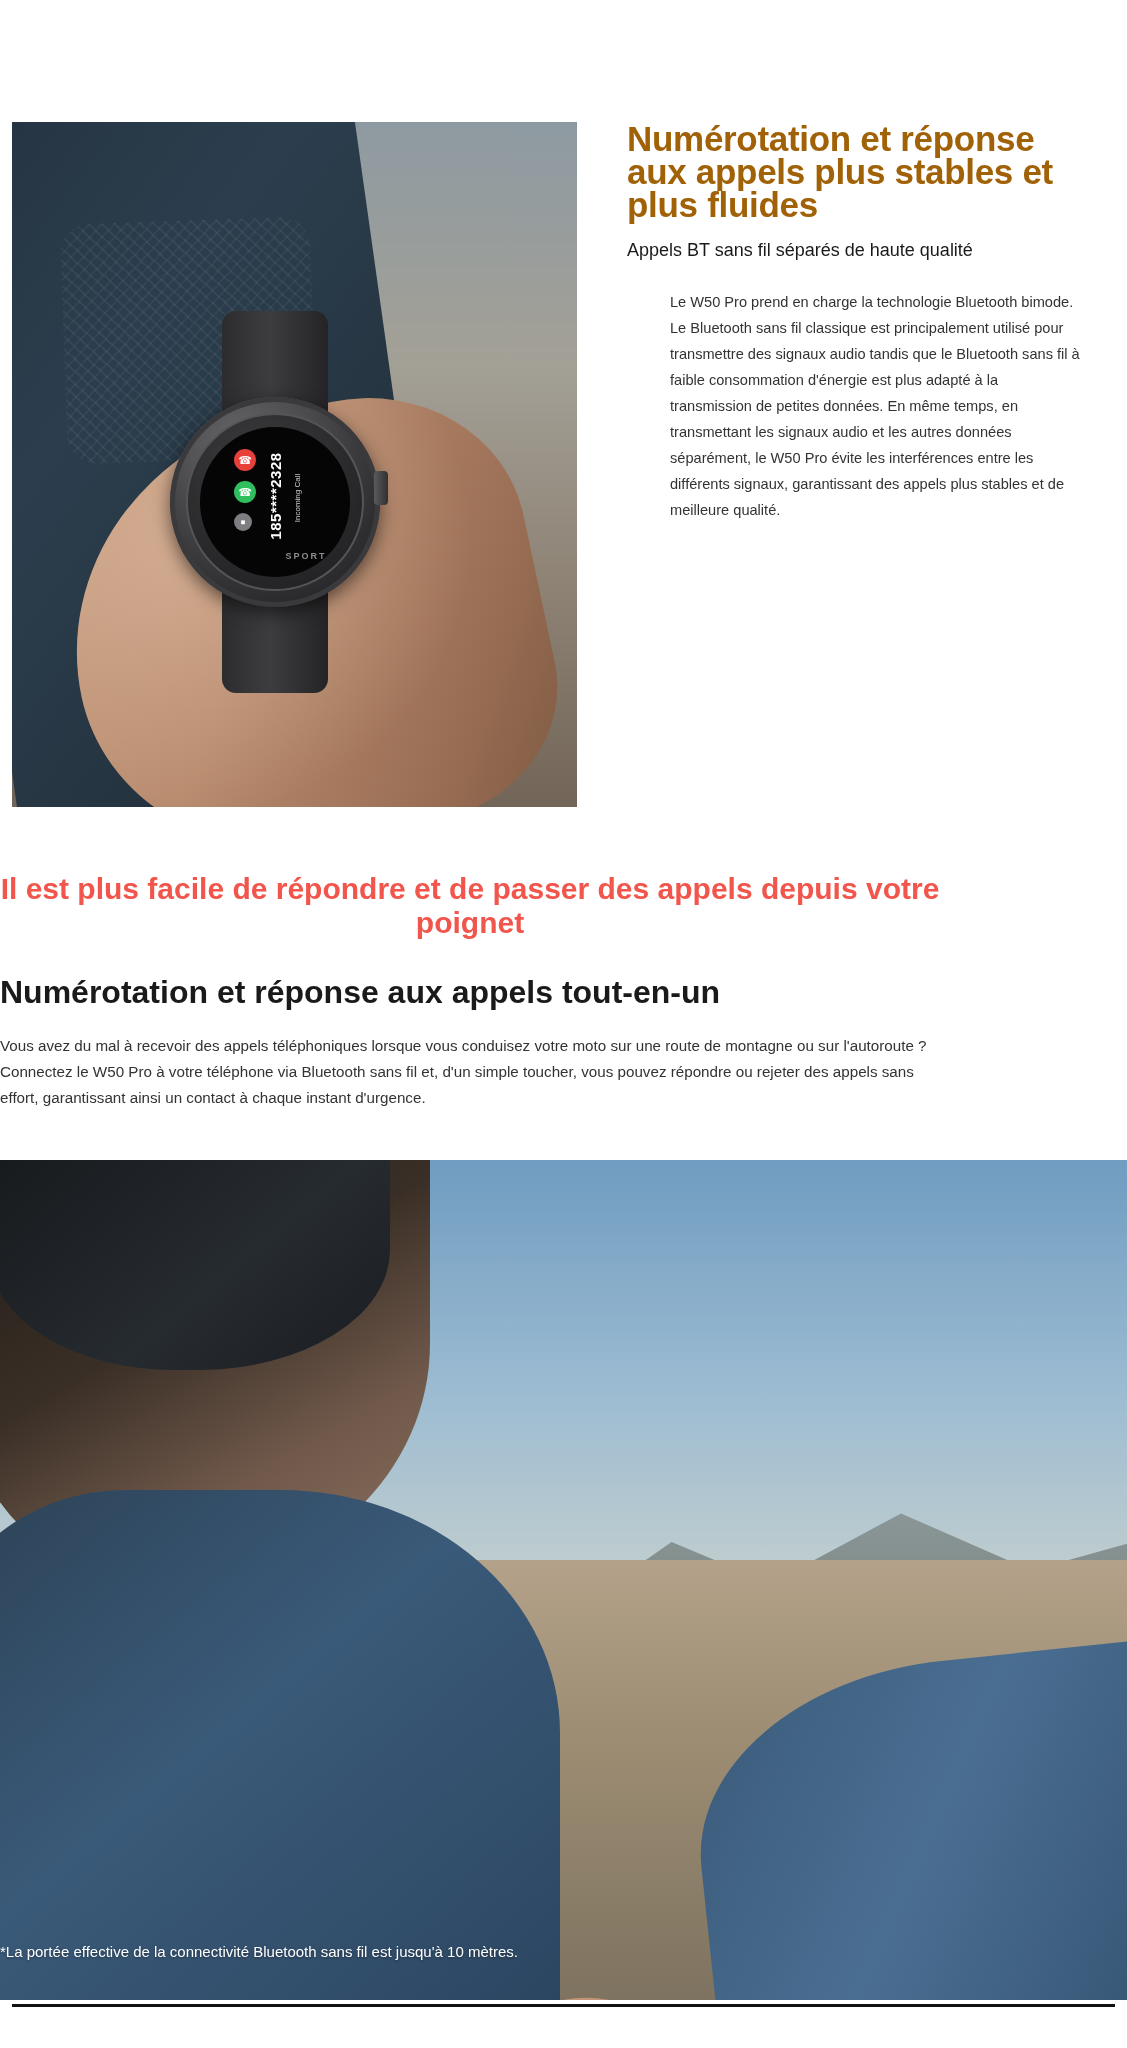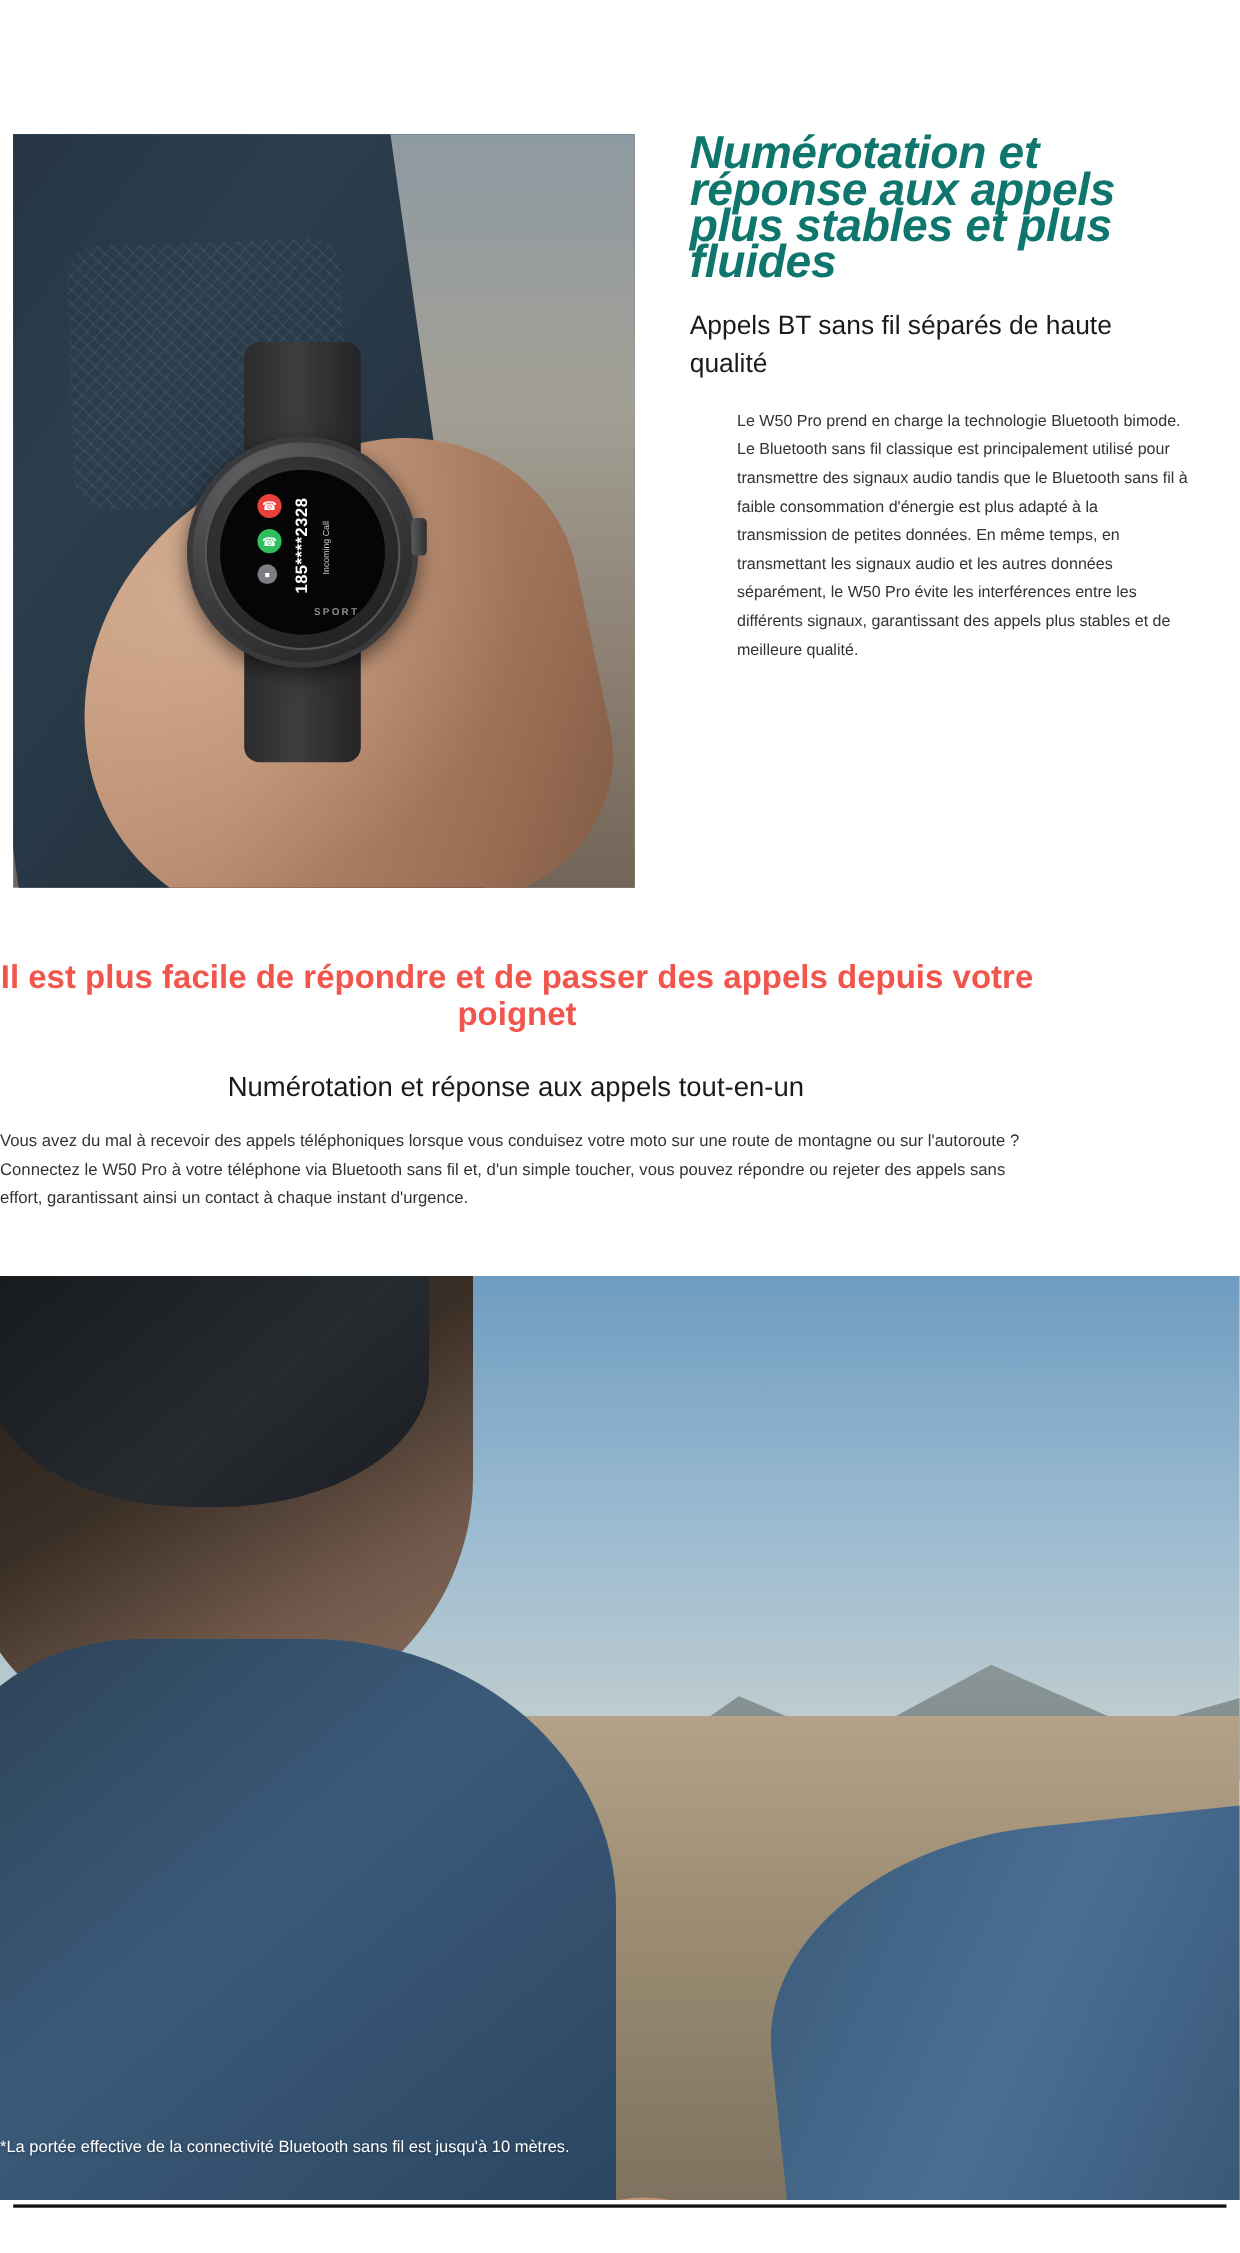--- a/index.html
+++ b/index.html
@@ -127,52 +127,51 @@
     background: linear-gradient(90deg, #5a5a5d, #303033);
   }
 
   
   .sec1-text {
     position: absolute;
     left: 627px; top: 0;
     width: 440px;
   }
   .h-red {
-    color: #0f766e;
+    color: #a16207;
     font-weight: bold;
-    font-size: 42px;
+    font-size: 35px;
     line-height: 33px;
     letter-spacing: -.3px;
-    font-style: italic;
   }
   .h-black {
     color: #1a1a1a;
-    font-size: 24px;
+    font-size: 18px;
     line-height: 34px;
-    margin-top: 26px;
+    margin-top: 12px;
     font-weight: 400;
   }
   .body-p {
     color: #333;
     font-size: 14.6px;
     line-height: 26px;
     margin-top: 22px;
     width: 410px;
     margin-left: 43px;
   }
 
   
   .sec2 { position: absolute; left: 0; top: 872px; width: 938px; }
   .sec2 .red-title {
     color: #f1554c; font-weight: bold; font-size: 30px; line-height: 34px;
     text-align: center; width: 940px; margin: 0 auto;
   }
   .sec2 .black-sub {
-    color: #1a1a1a; font-weight: normal; font-size: 25px;
-    text-align: center; margin-top: 34px;
+    color: #1a1a1a; font-weight: bold; font-size: 32px;
+    text-align: left; margin-top: 34px;
   }
   .sec2 .para {
     color: #333; font-size: 15.2px; line-height: 26px;
     text-align: left; width: 940px; margin: 22px auto 0;
   }
 
   
   .sec3 {
     position: absolute; left: 0; top: 1160px;
     width: 1127px; height: 840px;

